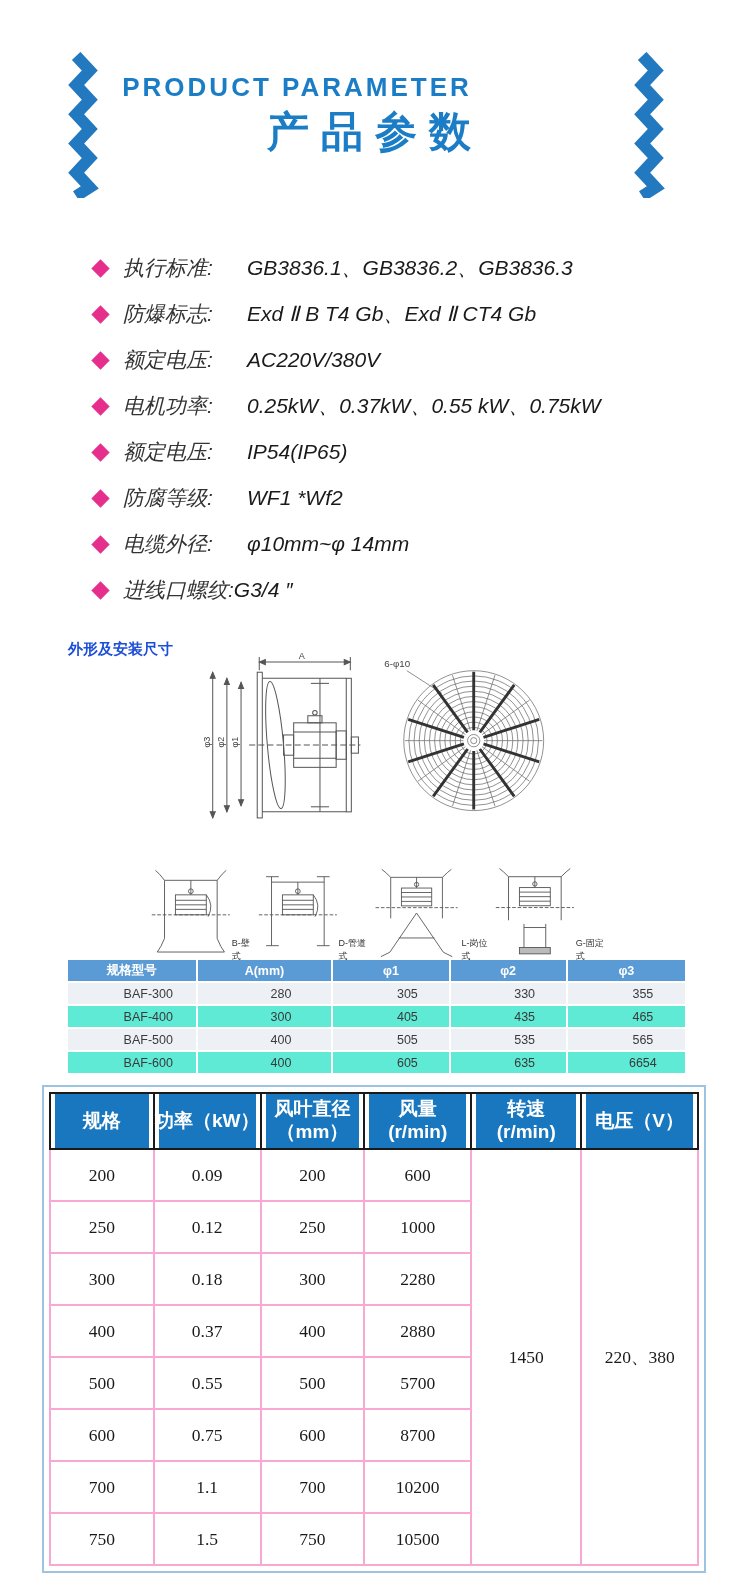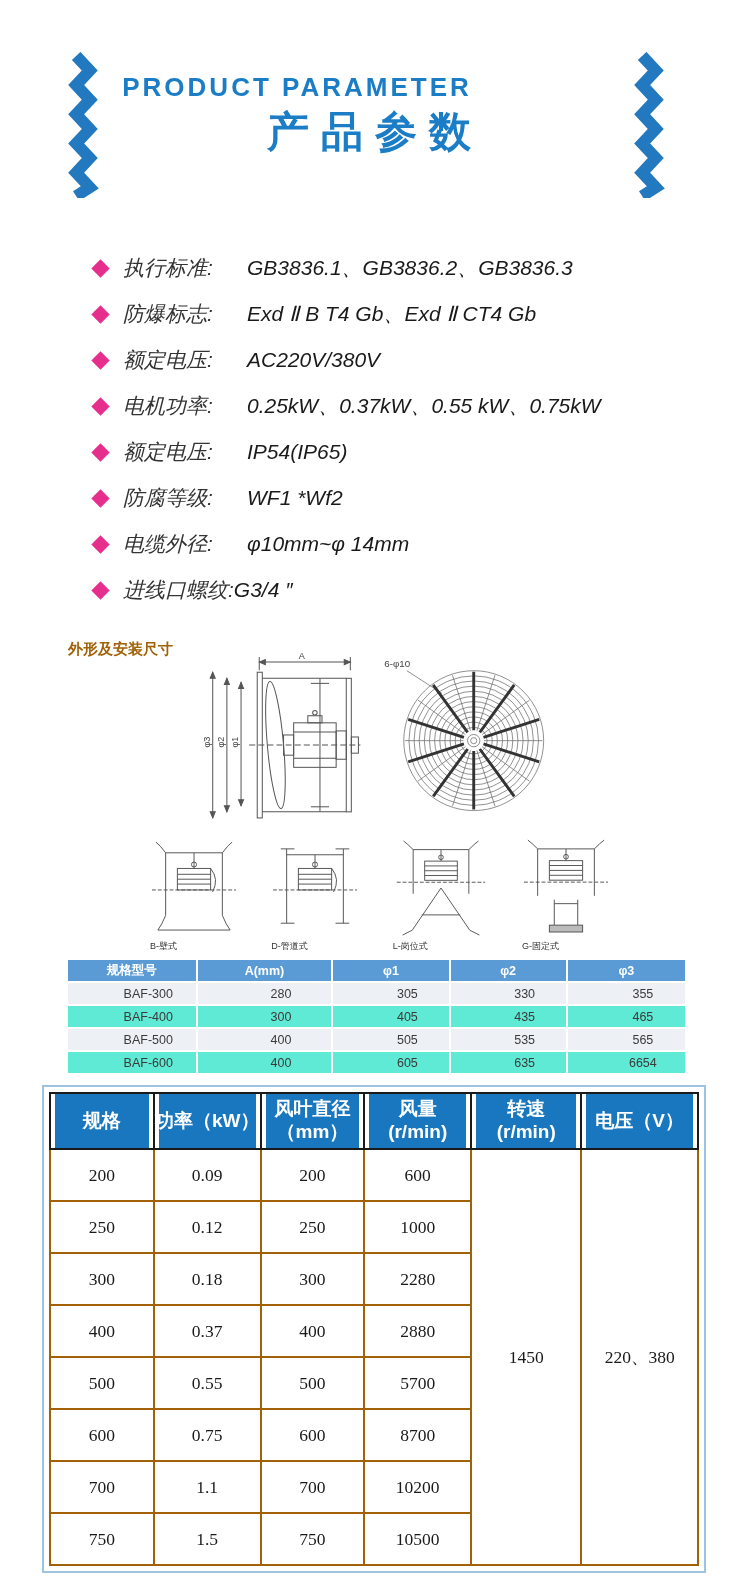--- a/index.html
+++ b/index.html
@@ -20,26 +20,26 @@
   .spec-item { display:flex; align-items:center; height:46px; }
   .diamond { width:13px; height:13px; background:#e62f8d; transform:rotate(45deg);
     margin:0 16px 0 2px; flex:0 0 13px; }
   .spec-label { font-size:21px; color:#333; min-width:110px; }
   .spec-value { font-size:21px; color:#1a1a1a; margin-left:14px; }
   .spec-item:last-child .spec-label { min-width:0; }
   .spec-item:last-child .spec-value { margin-left:0; }
 
   
   .section-label { position:absolute; left:68px; top:640px; font-size:15px;
-    font-weight:bold; color:#a16207; }
+    font-weight:bold; color:#1d4ed8; }
   .side-view { position:absolute; left:196px; top:652px; }
   .front-view { position:absolute; left:376px; top:648px; }
   .mounts { position:absolute; left:150px; top:838px; width:460px; height:125px;
     display:flex; justify-content:space-between; }
-  .mount { display:flex; flex-direction:column; align-items:flex-start; }
+  .mount { display:flex; flex-direction:row; align-items:flex-end; }
   .mount-label { font-size:9px; color:#333; margin-top:2px; }
   .draw { stroke:#555; fill:none; stroke-width:1; }
 
   
   .model-table { position:absolute; left:68px; top:960px; width:617px;
     border-collapse:separate; border-spacing:0; }
   .model-table th { background:#5b9bd5; color:#fff; font-size:12.5px; font-weight:bold;
     height:21px; text-align:center; border-right:2px solid #fff; }
   .model-table th:last-child { border-right:none; }
   .model-table td { font-size:12.5px; color:#3a3a3a; height:23px; text-align:center;
@@ -52,21 +52,21 @@
   .model-table col.c4 { width:19%; }
 
   
   .spec-table-wrap { position:absolute; left:42px; top:1085px; width:664px;
     border:2px solid #9dc3e2; padding:5px; background:#fff; }
   .spec-table { width:100%; border-collapse:collapse; table-layout:fixed; }
   .spec-table th { background:#1877be; color:#fff; font-size:19px; font-weight:bold;
     height:56px; text-align:center; border:2px solid #1a1a1a; line-height:1.2;
     box-shadow: inset 4px 0 0 0 #fff, inset -4px 0 0 0 #fff; }
   .spec-table td { font-family:"Liberation Serif", serif; font-size:17.5px; color:#1a1a1a;
-    height:52px; text-align:center; border:2px solid #a16207; background:#fff; }
+    height:52px; text-align:center; border:2px solid #f9a8d4; background:#fff; }
 </style>
 </head>
 <body>
 
 <div class="page">
 
   <svg class="decor left" viewBox="0 0 44 150">
     <path d="M16,4 L30,19 L16,34 L30,49 L16,64 L30,79 L16,94 L30,109 L16,124 L30,139 L16,148" fill="none" stroke="#2379bf" stroke-width="12"></path>
   </svg>
   <svg class="decor right" viewBox="0 0 44 150">

